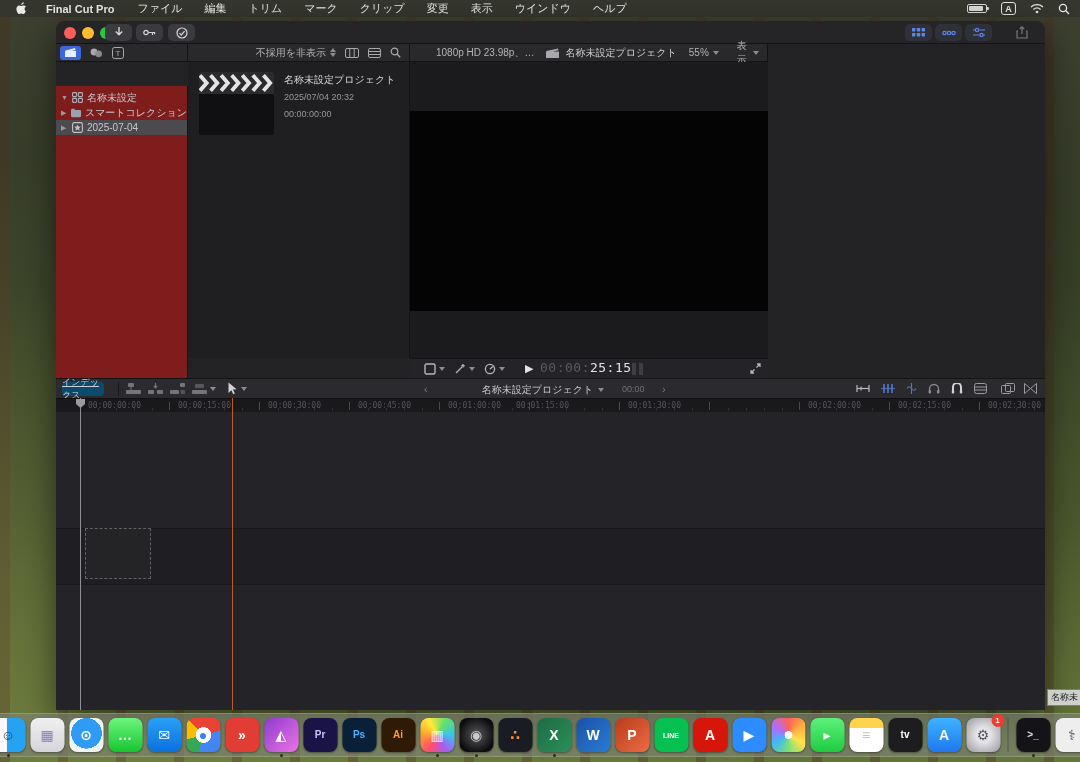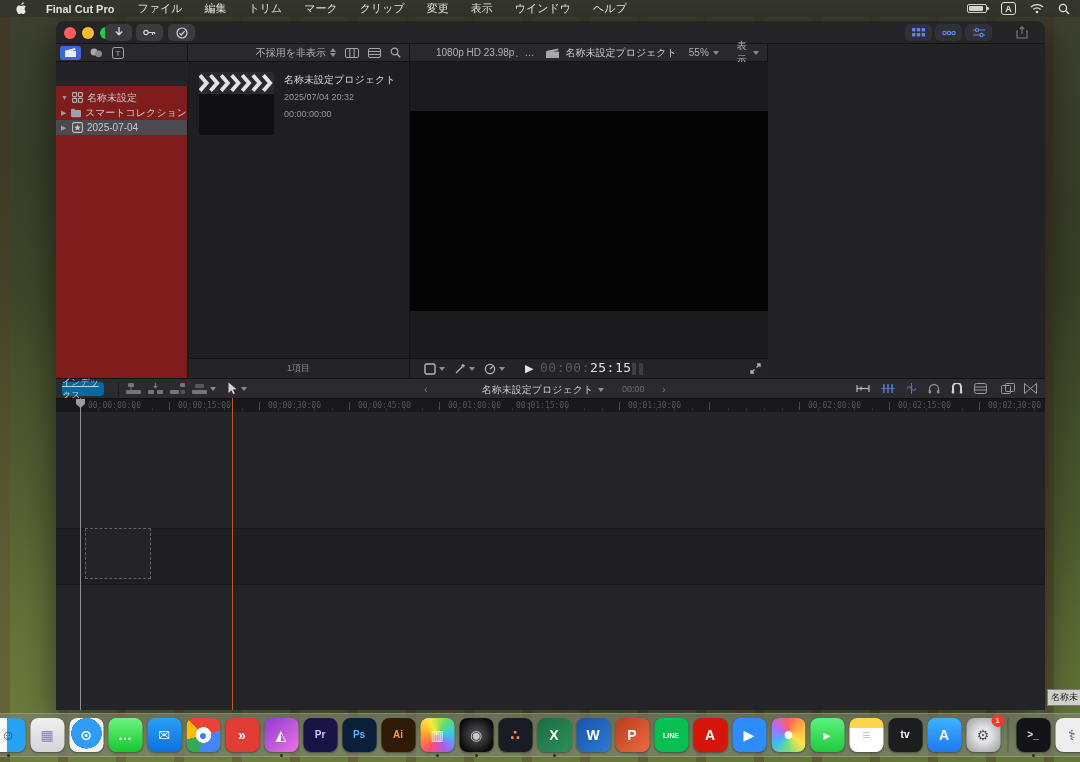--- a/index.html
+++ b/index.html
@@ -49,21 +49,21 @@
   .viewer { position:absolute; left:354px; top:41px; width:358px; height:296px; background:#1b1b1e; }
   .vcanvas { position:absolute; left:0; top:49px; width:358px; height:200px; background:#040404; }
   .viewer-bar { position:absolute; left:354px; top:337px; width:358px; height:20px; background:#242428; border-top:1px solid #141416; }
   .tc-dim { color:#5a5a5f; } .tc-bright { color:#e2e2e6; }
   .tc { font-family:"DejaVu Sans Mono","Liberation Mono",monospace; font-size:13px; letter-spacing:.5px; }
   
   .inspector { position:absolute; left:712px; top:23px; width:277px; height:334px; background:#2a2a2e; border-left:1px solid #141416; }
   .insp-msg { position:absolute; left:0; right:0; top:157px; text-align:center; color:#77777c; font-size:15px; letter-spacing:2px; }
   
   .tl-toolbar { position:absolute; left:0; top:357px; width:989px; height:20px; background:#2b2b2f; border-top:1px solid #141416; }
-  .idx-btn { position:absolute; left:6px; top:3px; width:42px; height:14px; background:#0369a1; border-radius:4px; color:#cfcfd3; font-size:9px; display:flex; align-items:center; justify-content:center;text-decoration:underline; }
+  .idx-btn { position:absolute; left:6px; top:3px; width:42px; height:14px; background:#0c4a6e; border-radius:4px; color:#cfcfd3; font-size:9px; display:flex; align-items:center; justify-content:center;text-decoration:underline; }
   .ruler { position:absolute; left:0; top:377px; width:989px; height:14px; background:#19191c; border-top:1px solid #101012; overflow:hidden; }
   .r-label { position:absolute; top:2px; font-family:"DejaVu Sans Mono","Liberation Mono",monospace; font-size:8px; color:#55555a; white-space:nowrap; }
   .r-major { position:absolute; top:3px; width:1px; height:8px; background:#48484d; }
   .r-minor { position:absolute; top:9px; width:1px; height:3px; background:#2e2e33; }
   .tl-body { position:absolute; left:0; top:391px; width:989px; height:298px; background:#242428; }
   .tl-band { position:absolute; left:0; top:116px; width:989px; height:57px; background:#1f1f23; border-top:1px solid #18181b; border-bottom:1px solid #18181b; }
   .gap-clip { position:absolute; left:29px; top:116px; width:66px; height:51px; border:1px dashed #606066; background:rgba(70,70,76,.12); }
   .playhead-line { position:absolute; left:24px; top:377px; width:1px; height:312px; background:#8f8f94; z-index:5; }
   .playhead-top { position:absolute; left:20px; top:378px; width:9px; height:9px; background:#9a9a9f; clip-path:polygon(0 0,100% 0,100% 55%,50% 100%,0 55%); z-index:6; }
   .skimmer-line { position:absolute; left:176px; top:377px; width:1px; height:312px; background:#c05a22; z-index:4; }
@@ -304,23 +304,20 @@
                 <path d="M67 1 l7 8 -7 8"></path>
             </g>
           </svg>
         </div>
       </div>
       <div class="clip-meta">
         <div>名称未設定プロジェクト</div>
         <div class="clip-sub">2025/07/04 20:32</div>
         <div class="clip-sub">00:00:00:00</div>
       </div>
-    </div>
-    <div class="browser-bar">
-      <span>1項目</span>
     </div>
 
     <div class="viewer">
       <div class="vcanvas"></div>
     </div>
     <div class="viewer-bar">
       <span class="abs" style="left:14px;top:4px;display:flex;gap:3px;align-items:center;">
         <svg width="12" height="12" viewBox="0 0 12 12">
             <rect x="1" y="1" width="10" height="10" rx="1.5" stroke="#b5b5ba" stroke-width="1.4" fill="none"></rect>
           </svg>

